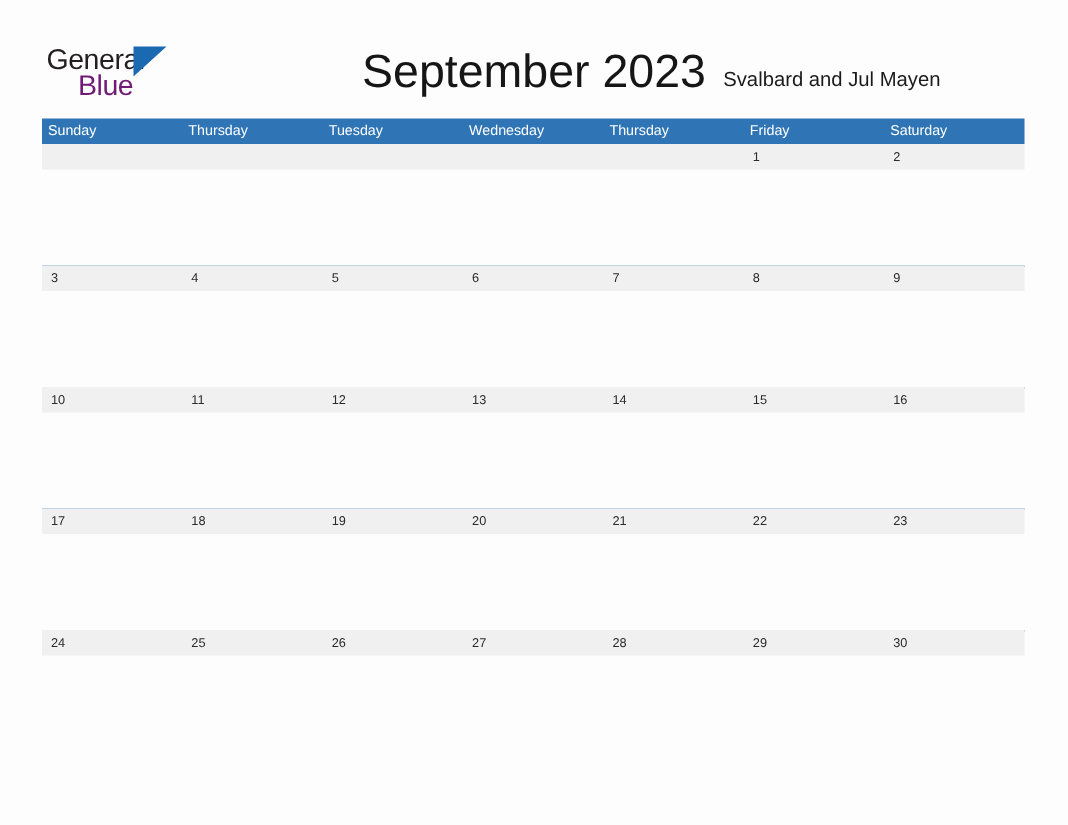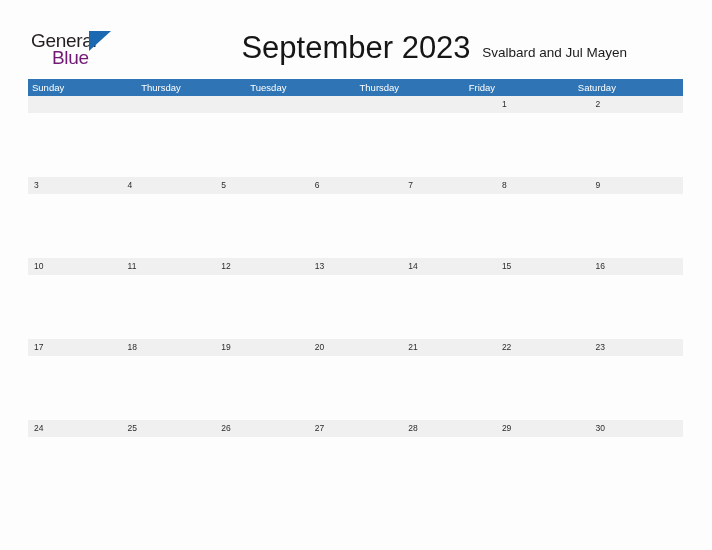--- a/index.html
+++ b/index.html
@@ -165,20 +165,21 @@
     <div class="region">Svalbard and Jul Mayen</div>
 
   </div>
 
   <div class="calendar">
 
     <div class="weekdays">
       <div class="weekday">Sunday</div>
       <div class="weekday">Thursday</div>
       <div class="weekday">Tuesday</div>
+      <div class="weekday">Wednesday</div>
       <div class="weekday">Thursday</div>
       <div class="weekday">Friday</div>
       <div class="weekday">Saturday</div>
     </div>
 
     <div class="week first">
 
       <div class="daterow">
         <div class="daycell"></div>
         <div class="daycell"></div>

